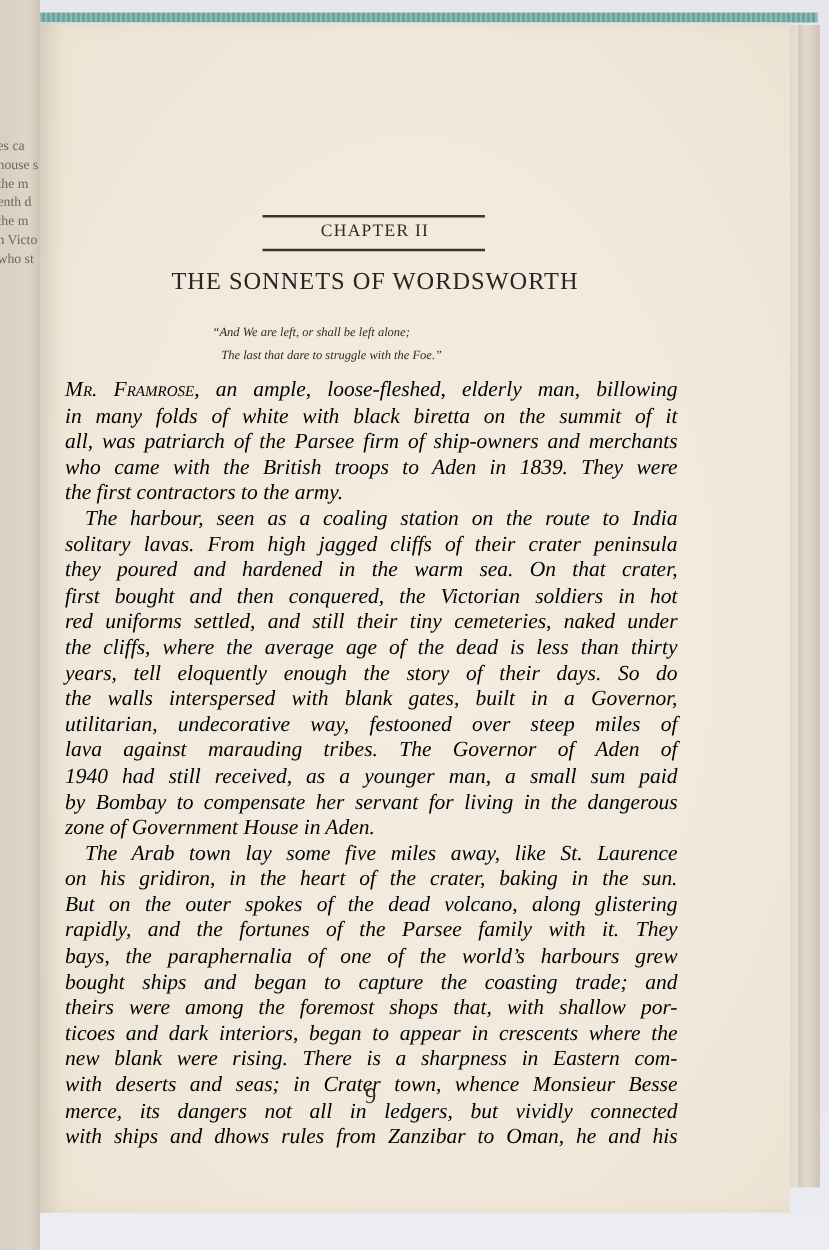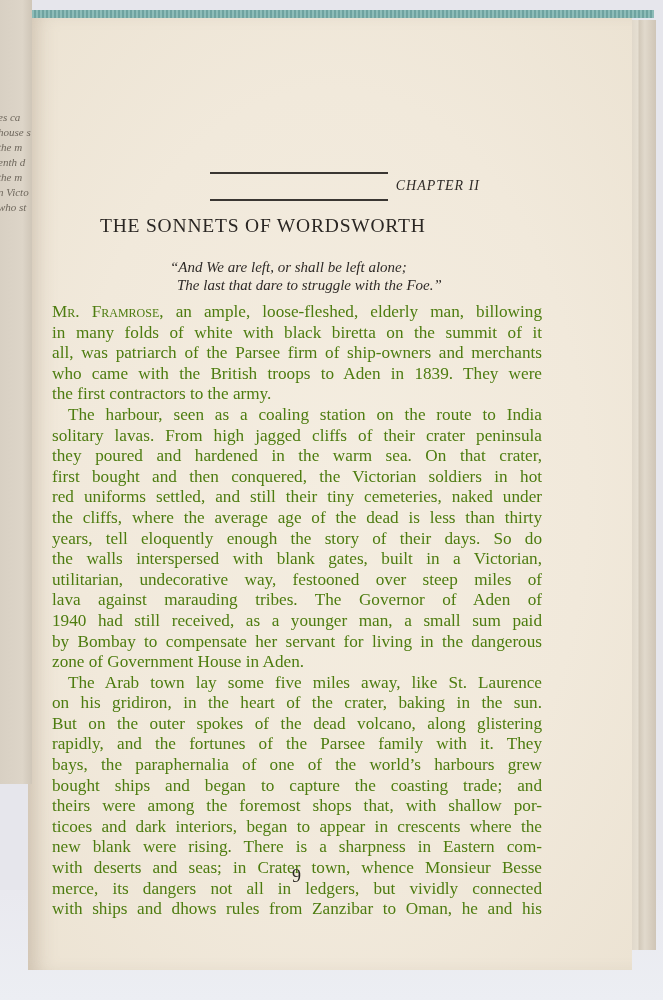--- a/index.html
+++ b/index.html
@@ -5,41 +5,41 @@
   html, body { margin:0; padding:0; }
   body {
     width:663px; height:1000px; overflow:hidden; position:relative;
     background:#e6e6ec;
     font-family:"Liberation Serif","DejaVu Serif",serif;
   }
   .bg-bottom { position:absolute; left:0; right:0; bottom:0; height:110px;
     background:linear-gradient(#e9e9ef,#eceef3); }
   .cover-top { position:absolute; left:26px; top:10px; width:628px; height:8px;
     background:repeating-linear-gradient(90deg,#6fa3a0 0 2px,#8dbcb8 2px 4px); }
-  .left-page { position:absolute; left:0; top:0; width:32px; height:784px;
-    background:linear-gradient(90deg,#d8d0c3 0%,#ddd5c8 70%,#cfc6b8 100%); overflow:hidden;font-style:italic; }
+  .left-page { position:absolute; left:0; top:0; width:32px; height:1000px;
+    background:linear-gradient(90deg,#d8d0c3 0%,#ddd5c8 70%,#cfc6b8 100%); overflow:hidden; }
   .left-page .ghost { position:absolute; left:-2px; top:110px; width:34px;
     font-size:11px; line-height:14px; color:#6e675c; white-space:nowrap; }
   .right-edge { position:absolute; left:628px; top:20px; width:28px; height:930px;
     background:linear-gradient(90deg,#dcd3c5 0%,#e6dfd2 35%,#d2c9ba 40%,#e1d9cc 60%,#cfc5b6 100%); }
   .page { position:absolute; left:28px; top:18px; width:604px; height:952px;
     background:radial-gradient(ellipse at 50% 50%,#f4ede0 0%,#f1e9db 60%,#ece3d3 100%);
     box-shadow: inset 18px 0 20px -10px rgba(150,130,110,0.35); }
   .bleed { position:absolute; left:90px; top:96px; width:460px; font-size:17px; line-height:22px;
     color:rgba(120,110,100,0.06); transform:scaleX(-1); }
   .rule { position:absolute; left:210px; width:178px; height:2px; background:#3a3632; }
-  .chapter { position:absolute; left:120px; width:360px; top:178px; text-align:right;
-    font-style:italic; font-size:14px; letter-spacing:1px; color:#2e2a27; }
-  .title { position:absolute; left:100px; width:400px; top:215px; 
+  .chapter { position:absolute; left:120px; width:360px; top:178px; text-align:center;
+    font-size:14px; letter-spacing:1px; color:#2e2a27; }
+  .title { position:absolute; left:100px; width:400px; top:215px; text-align:center;
     font-size:19.5px; letter-spacing:0.8px; color:#2a2623; }
-  .epigraph { position:absolute; left:170px; top:258px; font-style:italic; font-size:15px;
+  .epigraph { position:absolute; left:170px; top:258px; font-style:italic; font-size:10px;
     line-height:18px; color:#2e2a27; }
   .epigraph div:nth-child(2){ padding-left:7px; }
   .body-text { position:absolute; left:52px; top:302px; width:490px; font-size:17.2px;
-    line-height:20.6px; color:#4d7c0f; text-align:justify; }
+    line-height:20.6px; color:#000000; text-align:justify;font-style:italic; }
   .body-text .ln { display:block; text-align:justify; text-align-last:justify; white-space:nowrap; }
   .body-text .ln.last { text-align-last:left; }
   .body-text .ln.indent { padding-left:16px; }
   .sc { font-variant:small-caps; }
   .folio { position:absolute; left:292px; top:866px; font-size:18px; color:#2b2724; }
 </style>
 </head>
 <body>
 
 <div class="bg-bottom"></div>
@@ -78,21 +78,21 @@
     <span class="ln">all, was patriarch of the Parsee firm of ship-owners and merchants</span>
     <span class="ln">who came with the British troops to Aden in 1839.  They were</span>
     <span class="ln last">the first contractors to the army.</span>
     <span class="ln indent">The harbour, seen as a coaling station on the route to India</span>
     <span class="ln">solitary lavas.  From high jagged cliffs of their crater peninsula</span>
     <span class="ln">they poured and hardened in the warm sea.  On that crater,</span>
     <span class="ln">first bought and then conquered, the Victorian soldiers in hot</span>
     <span class="ln">red uniforms settled, and still their tiny cemeteries, naked under</span>
     <span class="ln">the cliffs, where the average age of the dead is less than thirty</span>
     <span class="ln">years, tell eloquently enough the story of their days.  So do</span>
-    <span class="ln">the walls interspersed with blank gates, built in a Victorian,</span>
+    <span class="ln">the walls interspersed with blank gates, built in a Governor,</span>
     <span class="ln">utilitarian, undecorative way, festooned over steep miles of</span>
     <span class="ln">lava against marauding tribes.  The Governor of Aden of</span>
     <span class="ln">1940 had still received, as a younger man, a small sum paid</span>
     <span class="ln">by Bombay to compensate her servant for living in the dangerous</span>
     <span class="ln last">zone of Government House in Aden.</span>
     <span class="ln indent">The Arab town lay some five miles away, like St. Laurence</span>
     <span class="ln">on his gridiron, in the heart of the crater, baking in the sun.</span>
     <span class="ln">But on the outer spokes of the dead volcano, along glistering</span>
     <span class="ln">rapidly, and the fortunes of the Parsee family with it.  They</span>
     <span class="ln">bays, the paraphernalia of one of the world’s harbours grew</span>

